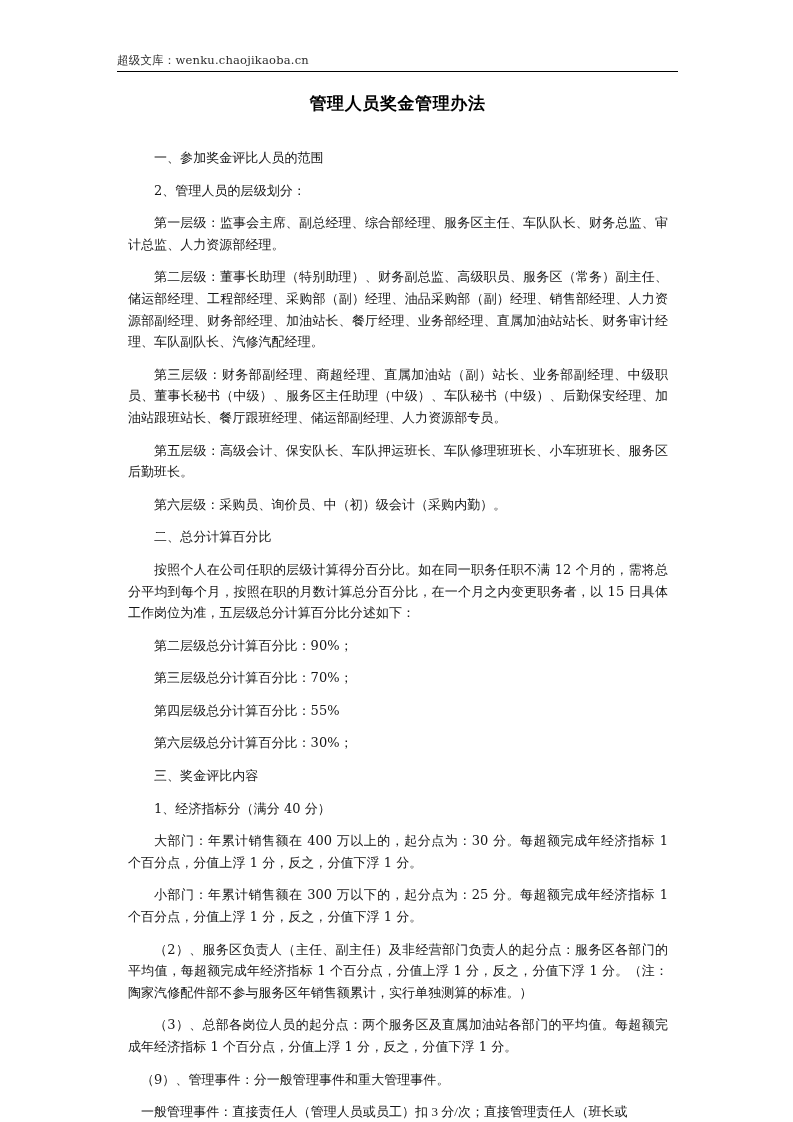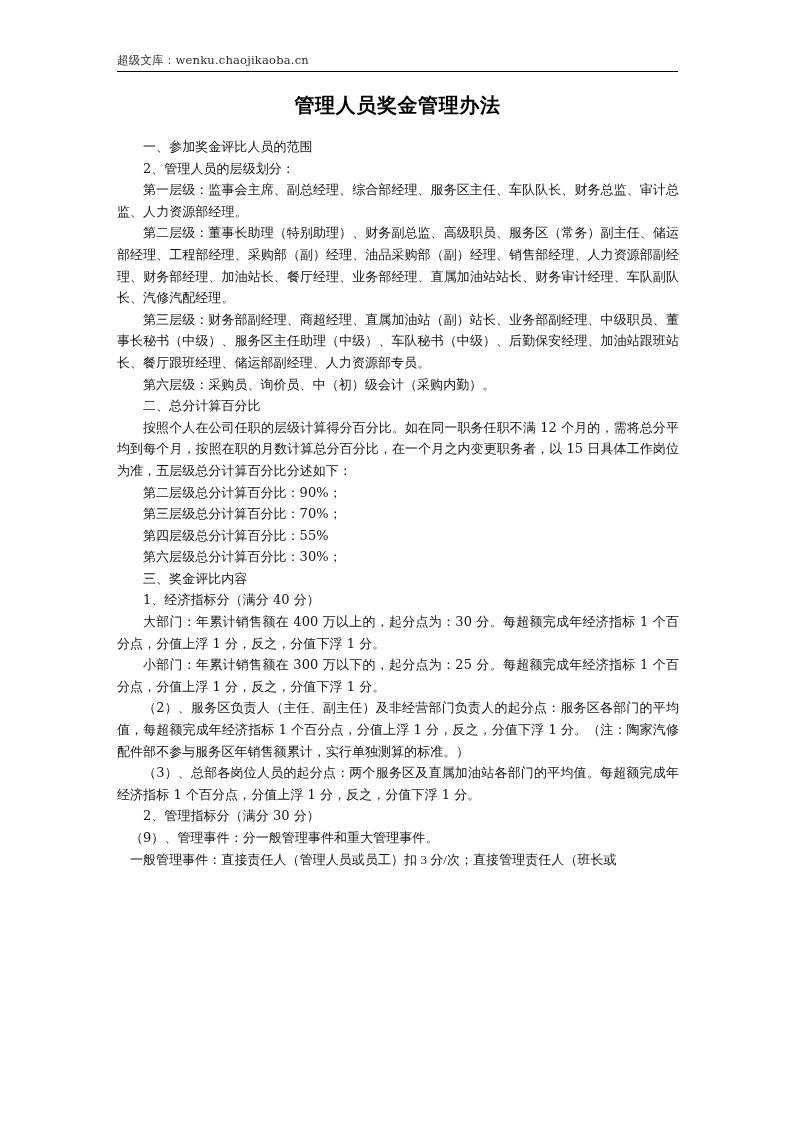--- a/index.html
+++ b/index.html
@@ -46,37 +46,38 @@
     height: 0;
   }
 
   
   .doc-title {
     position: absolute;
     left: 117px;
     top: 94px;
     width: 561px;
     text-align: center;
-    font-size: 20px;
+    font-size: 17px;
     font-weight: bold;
     line-height: 22px;
     letter-spacing: 0.6px;
     color: #000000;
+    font-family: Liberation Mono, monospace;
   }
 
   
   .body-area {
     position: absolute;
     left: 117px;
     top: 136px;
     width: 562px;
   }
 
   p.para {
-    margin: 0;
+    margin: 11px;
     font-size: 13.0px;
     line-height: 21.6px;
     text-align: justify;
     text-justify: inter-ideograph;
     letter-spacing: 0.05px;
     color: #151515;
     word-break: break-all;
   }
   p.indent2 {
     text-indent: 26px;
@@ -101,31 +102,31 @@
   </div>
 
   <div class="doc-title">管理人员奖金管理办法</div>
 
   <div class="body-area">
     <p class="para indent2">一、参加奖金评比人员的范围</p>
     <p class="para indent2">2、管理人员的层级划分：</p>
     <p class="para indent2">第一层级：监事会主席、副总经理、综合部经理、服务区主任、车队队长、财务总监、审计总监、人力资源部经理。</p>
     <p class="para indent2">第二层级：董事长助理（特别助理）、财务副总监、高级职员、服务区（常务）副主任、储运部经理、工程部经理、采购部（副）经理、油品采购部（副）经理、销售部经理、人力资源部副经理、财务部经理、加油站长、餐厅经理、业务部经理、直属加油站站长、财务审计经理、车队副队长、汽修汽配经理。</p>
     <p class="para indent2">第三层级：财务部副经理、商超经理、直属加油站（副）站长、业务部副经理、中级职员、董事长秘书（中级）、服务区主任助理（中级）、车队秘书（中级）、后勤保安经理、加油站跟班站长、餐厅跟班经理、储运部副经理、人力资源部专员。</p>
+    <p class="para indent2">第五层级：高级会计、保安队长、车队押运班长、车队修理班班长、小车班班长、服务区后勤班长。</p>
     <p class="para indent2">第六层级：采购员、询价员、中（初）级会计（采购内勤）。</p>
     <p class="para indent2">二、总分计算百分比</p>
     <p class="para indent2">按照个人在公司任职的层级计算得分百分比。如在同一职务任职不满 12 个月的，需将总分平均到每个月，按照在职的月数计算总分百分比，在一个月之内变更职务者，以 15 日具体工作岗位为准，五层级总分计算百分比分述如下：</p>
     <p class="para indent2">第二层级总分计算百分比：90%；</p>
     <p class="para indent2">第三层级总分计算百分比：70%；</p>
     <p class="para indent2">第四层级总分计算百分比：55%</p>
     <p class="para indent2">第六层级总分计算百分比：30%；</p>
     <p class="para indent2">三、奖金评比内容</p>
     <p class="para indent2">1、经济指标分（满分 40 分）</p>
     <p class="para indent2">大部门：年累计销售额在 400 万以上的，起分点为：30 分。每超额完成年经济指标 1 个百分点，分值上浮 1 分，反之，分值下浮 1 分。</p>
     <p class="para indent2">小部门：年累计销售额在 300 万以下的，起分点为：25 分。每超额完成年经济指标 1 个百分点，分值上浮 1 分，反之，分值下浮 1 分。</p>
     <p class="para indent2">（2）、服务区负责人（主任、副主任）及非经营部门负责人的起分点：服务区各部门的平均值，每超额完成年经济指标 1 个百分点，分值上浮 1 分，反之，分值下浮 1 分。（注：陶家汽修配件部不参与服务区年销售额累计，实行单独测算的标准。）</p>
     <p class="para indent2">（3）、总部各岗位人员的起分点：两个服务区及直属加油站各部门的平均值。每超额完成年经济指标 1 个百分点，分值上浮 1 分，反之，分值下浮 1 分。</p>
-    <p class="para indent2">2、管理指标分（满分 30 分）</p>
     <p class="para indent1">（9）、管理事件：分一般管理事件和重大管理事件。</p>
     <p class="para indent1 last-line-cut">一般管理事件：直接责任人（管理人员或员工）扣 3 分/次；直接管理责任人（班长或</p>
   </div>
 
 </div>
 
 </body></html>

